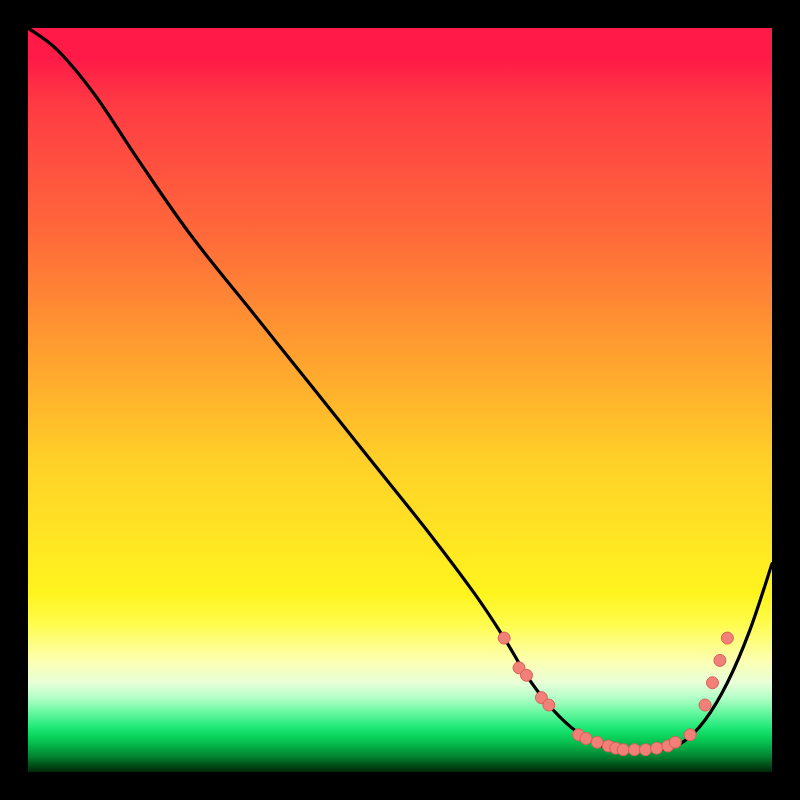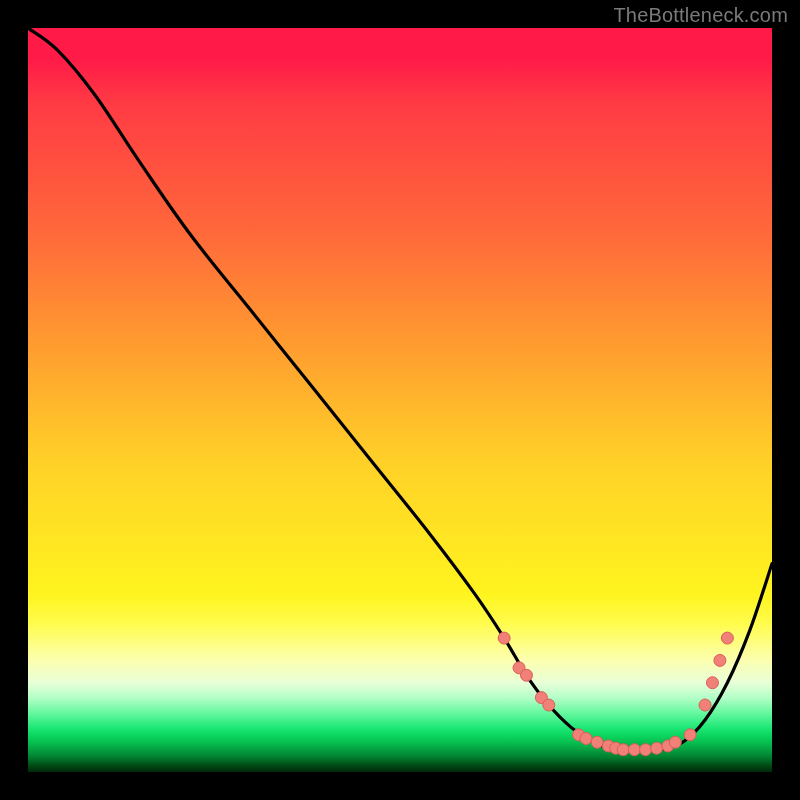--- a/index.html
+++ b/index.html
@@ -66,21 +66,20 @@
     font-size: 20px;
     font-weight: 500;
     letter-spacing: 0.2px;
     user-select: none;
   }
 </style>
 </head>
 <body>
 
 <div class="frame">
-  <div class="watermark">TheBottleneck.com</div>
 
   <div class="plot-area">
     <div class="gradient"></div>
 
     <svg class="curve" viewBox="0 0 744 744" preserveAspectRatio="none">
       <path id="curve-path" fill="none" stroke="#000" stroke-width="3.2" stroke-linecap="round" stroke-linejoin="round" d="M 0.00 0.00 C 5.36 4.02, 17.71 10.27, 29.76 22.32 C 41.81 34.37, 52.23 46.87, 66.96 66.96 C 81.69 87.05, 94.19 108.48, 111.60 133.92 C 129.01 159.36, 143.59 181.54, 163.68 208.32 C 183.77 235.10, 201.77 255.94, 223.20 282.72 C 244.63 309.50, 261.29 330.34, 282.72 357.12 C 304.15 383.90, 320.81 404.74, 342.24 431.52 C 363.67 458.30, 383.01 481.81, 401.76 505.92 C 420.51 530.03, 433.01 546.69, 446.40 565.44 C 459.79 584.19, 466.79 595.35, 476.16 610.08 C 485.53 624.81, 490.44 635.23, 498.48 647.28 C 506.52 659.33, 512.76 667.67, 520.80 677.04 C 528.84 686.41, 535.08 692.66, 543.12 699.36 C 551.16 706.06, 557.40 710.22, 565.44 714.24 C 573.48 718.26, 579.72 720.34, 587.76 721.68 C 595.80 723.02, 602.04 721.68, 610.08 721.68 C 618.12 721.68, 624.36 723.02, 632.40 721.68 C 640.44 720.34, 646.68 719.60, 654.72 714.24 C 662.76 708.88, 669.00 702.63, 677.04 691.92 C 685.08 681.21, 691.32 670.79, 699.36 654.72 C 707.40 638.65, 713.64 624.07, 721.68 602.64 C 729.72 581.21, 739.98 547.73, 744.00 535.68"></path>
       <g id="markers-group">
           <circle cx="476.16" cy="610.08" r="6" fill="#f08078" stroke="#d86058" stroke-width="1"></circle>
           <circle cx="491.04" cy="639.84" r="6" fill="#f08078" stroke="#d86058" stroke-width="1"></circle>
           <circle cx="498.48" cy="647.28" r="6" fill="#f08078" stroke="#d86058" stroke-width="1"></circle>

